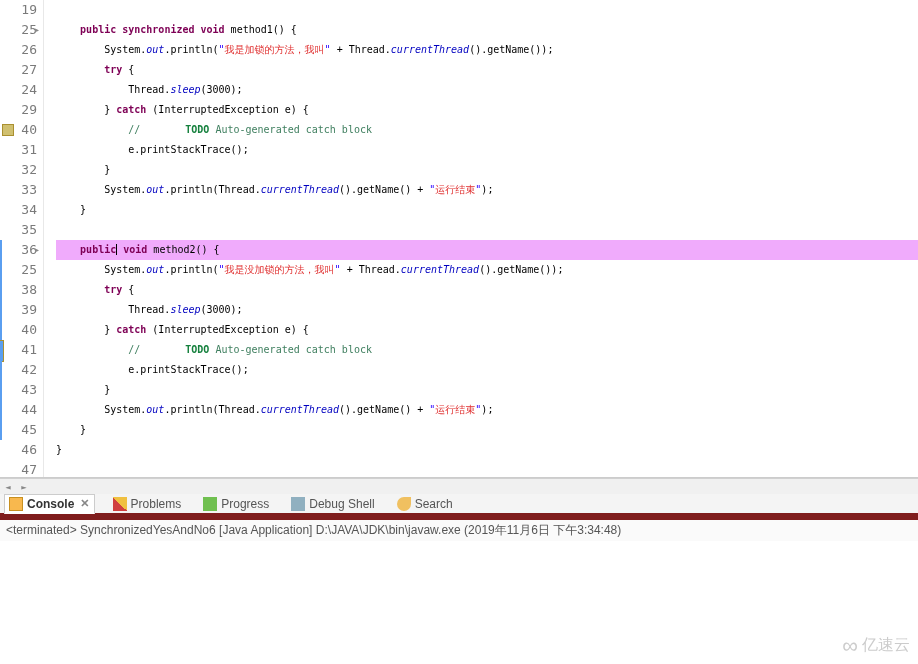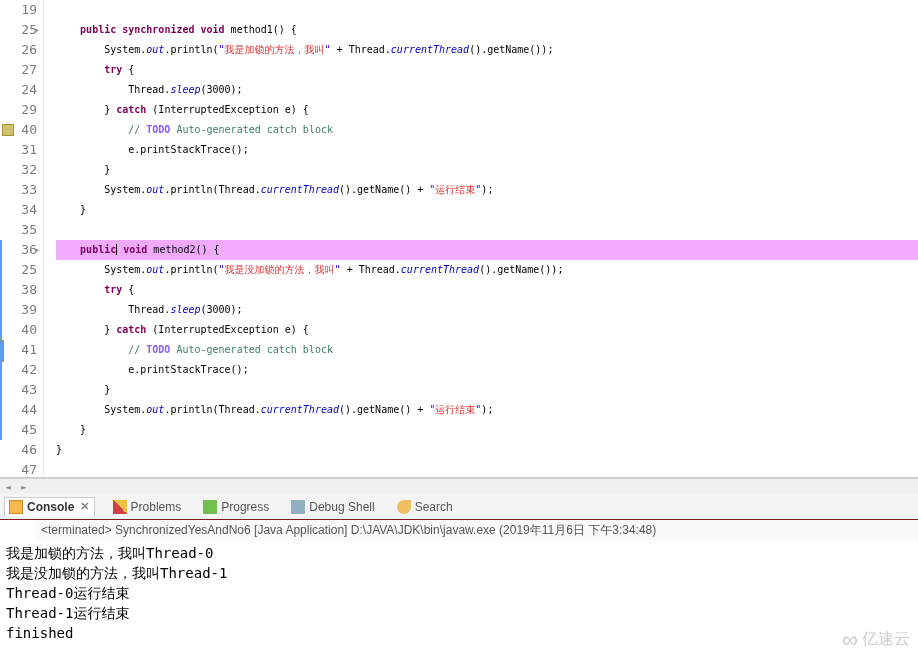--- a/index.html
+++ b/index.html
@@ -72,21 +72,21 @@
   height: 20px;
 }
 .code .line.hl {
   background: #f0abfc;
 }
 .kw { color: #7e0055; font-weight: bold; }
 .fld { color: #0000c0; font-style: italic; }
 .str { color: #2a00ff; }
 .str-cn { color: #e03030; font-family: Liberation Serif, serif; }
 .cmt { color: #3f7f5f; }
-.todo { color: #8b5cf6; font-weight: bold; }
+.todo { color: #15803d; font-weight: bold; margin-left: 39px; }
 .scrollbar-h {
   height: 16px;
   background: #f0f0f0;
   border-top: 1px solid #d0d0d0;
   display: flex;
 }
 .scrollbar-h::before {
   content: "◄";
   width: 16px;
   text-align: center;
@@ -106,21 +106,21 @@
   height: 170px;
   display: flex;
   flex-direction: column;
   background: #fff;
 }
 .tabs {
   height: 26px;
   display: flex;
   align-items: center;
   background: #f4f4f4;
-  border-bottom: 1px solid #7f1d1d;
+  border-bottom: 7px solid #7f1d1d;
   padding-left: 4px;
   gap: 14px;
   font-family: "Segoe UI", Tahoma, sans-serif;
   font-size: 12px;
   color: #555;
 }
 .tab {
   display: flex;
   align-items: center;
   gap: 4px;
@@ -150,35 +150,34 @@
 .ic-debug { background: #90b0c0; }
 .ic-search { background: #f0c060; border-radius: 50% 0 50% 50%; }
 .launch {
   padding: 2px 6px;
   font-family: "Segoe UI", Tahoma, sans-serif;
   font-size: 12px;
   color: #555;
   background: #fafafa;
   white-space: nowrap;
   overflow: hidden;
-  margin-left: 35px;
 }
 .console-out {
   flex: 1;
   padding: 2px 6px;
   font-family: Consolas, Monaco, monospace;
   font-size: 14px;
   line-height: 20px;
   white-space: pre;
   color: #000;
 }
 .watermark {
   position: absolute;
   right: 8px;
-  bottom: 14px;
+  bottom: 8px;
   font-family: sans-serif;
   font-size: 16px;
   color: #ccc;
   display: flex;
   align-items: center;
   gap: 4px;
   pointer-events: none;
 }
 .watermark::before {
   content: "∞";
@@ -244,22 +243,17 @@
       <span class="ic ic-search"></span>
       <span>Search</span>
     </div>
   </div>
   <div class="launch">
     <span>&lt;terminated&gt;</span>
     <span>SynchronizedYesAndNo6 [Java Application]</span>
     <span>D:\JAVA\JDK\bin\javaw.exe</span>
     <span>(2019年11月6日 下午3:34:48)</span>
   </div>
-  <div class="console-out" id="console-out">我是加锁的方法，我叫Thread-0
-我是没加锁的方法，我叫Thread-1
-Thread-0运行结束
-Thread-1运行结束
-finished</div>
 </div>
 
 <div class="watermark">
   <span>亿速云</span>
 </div>
 
 </body></html>

